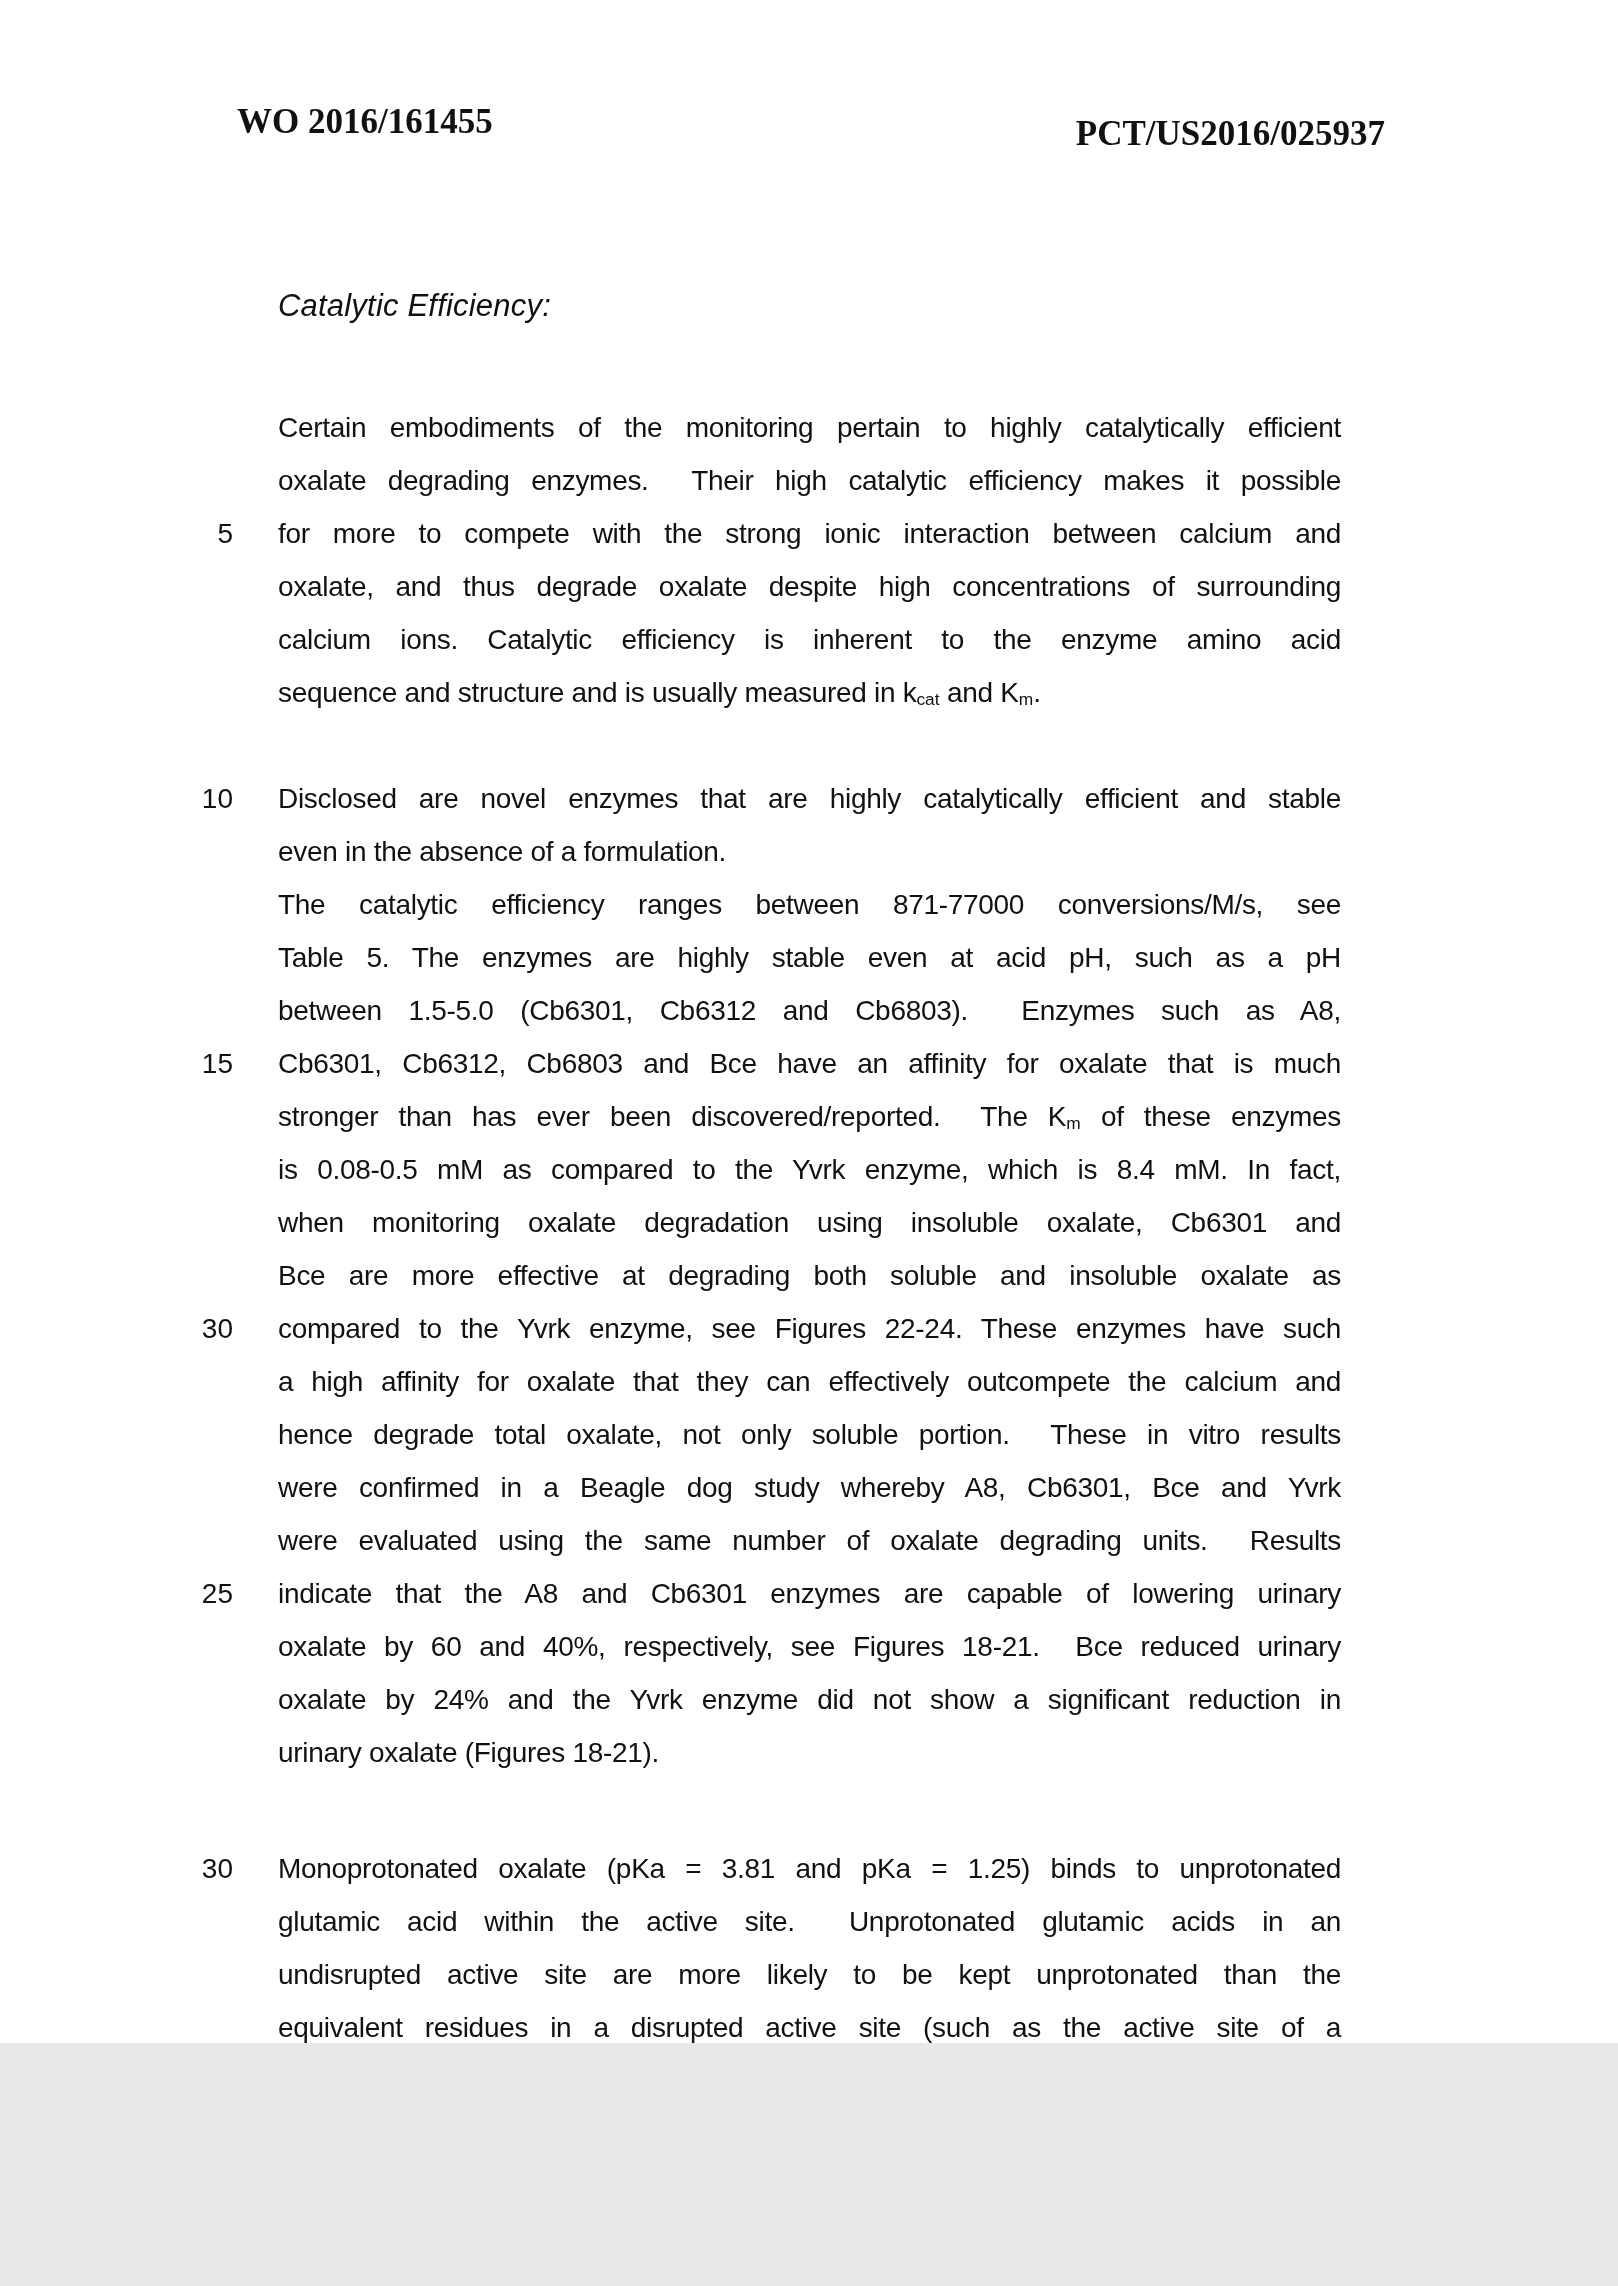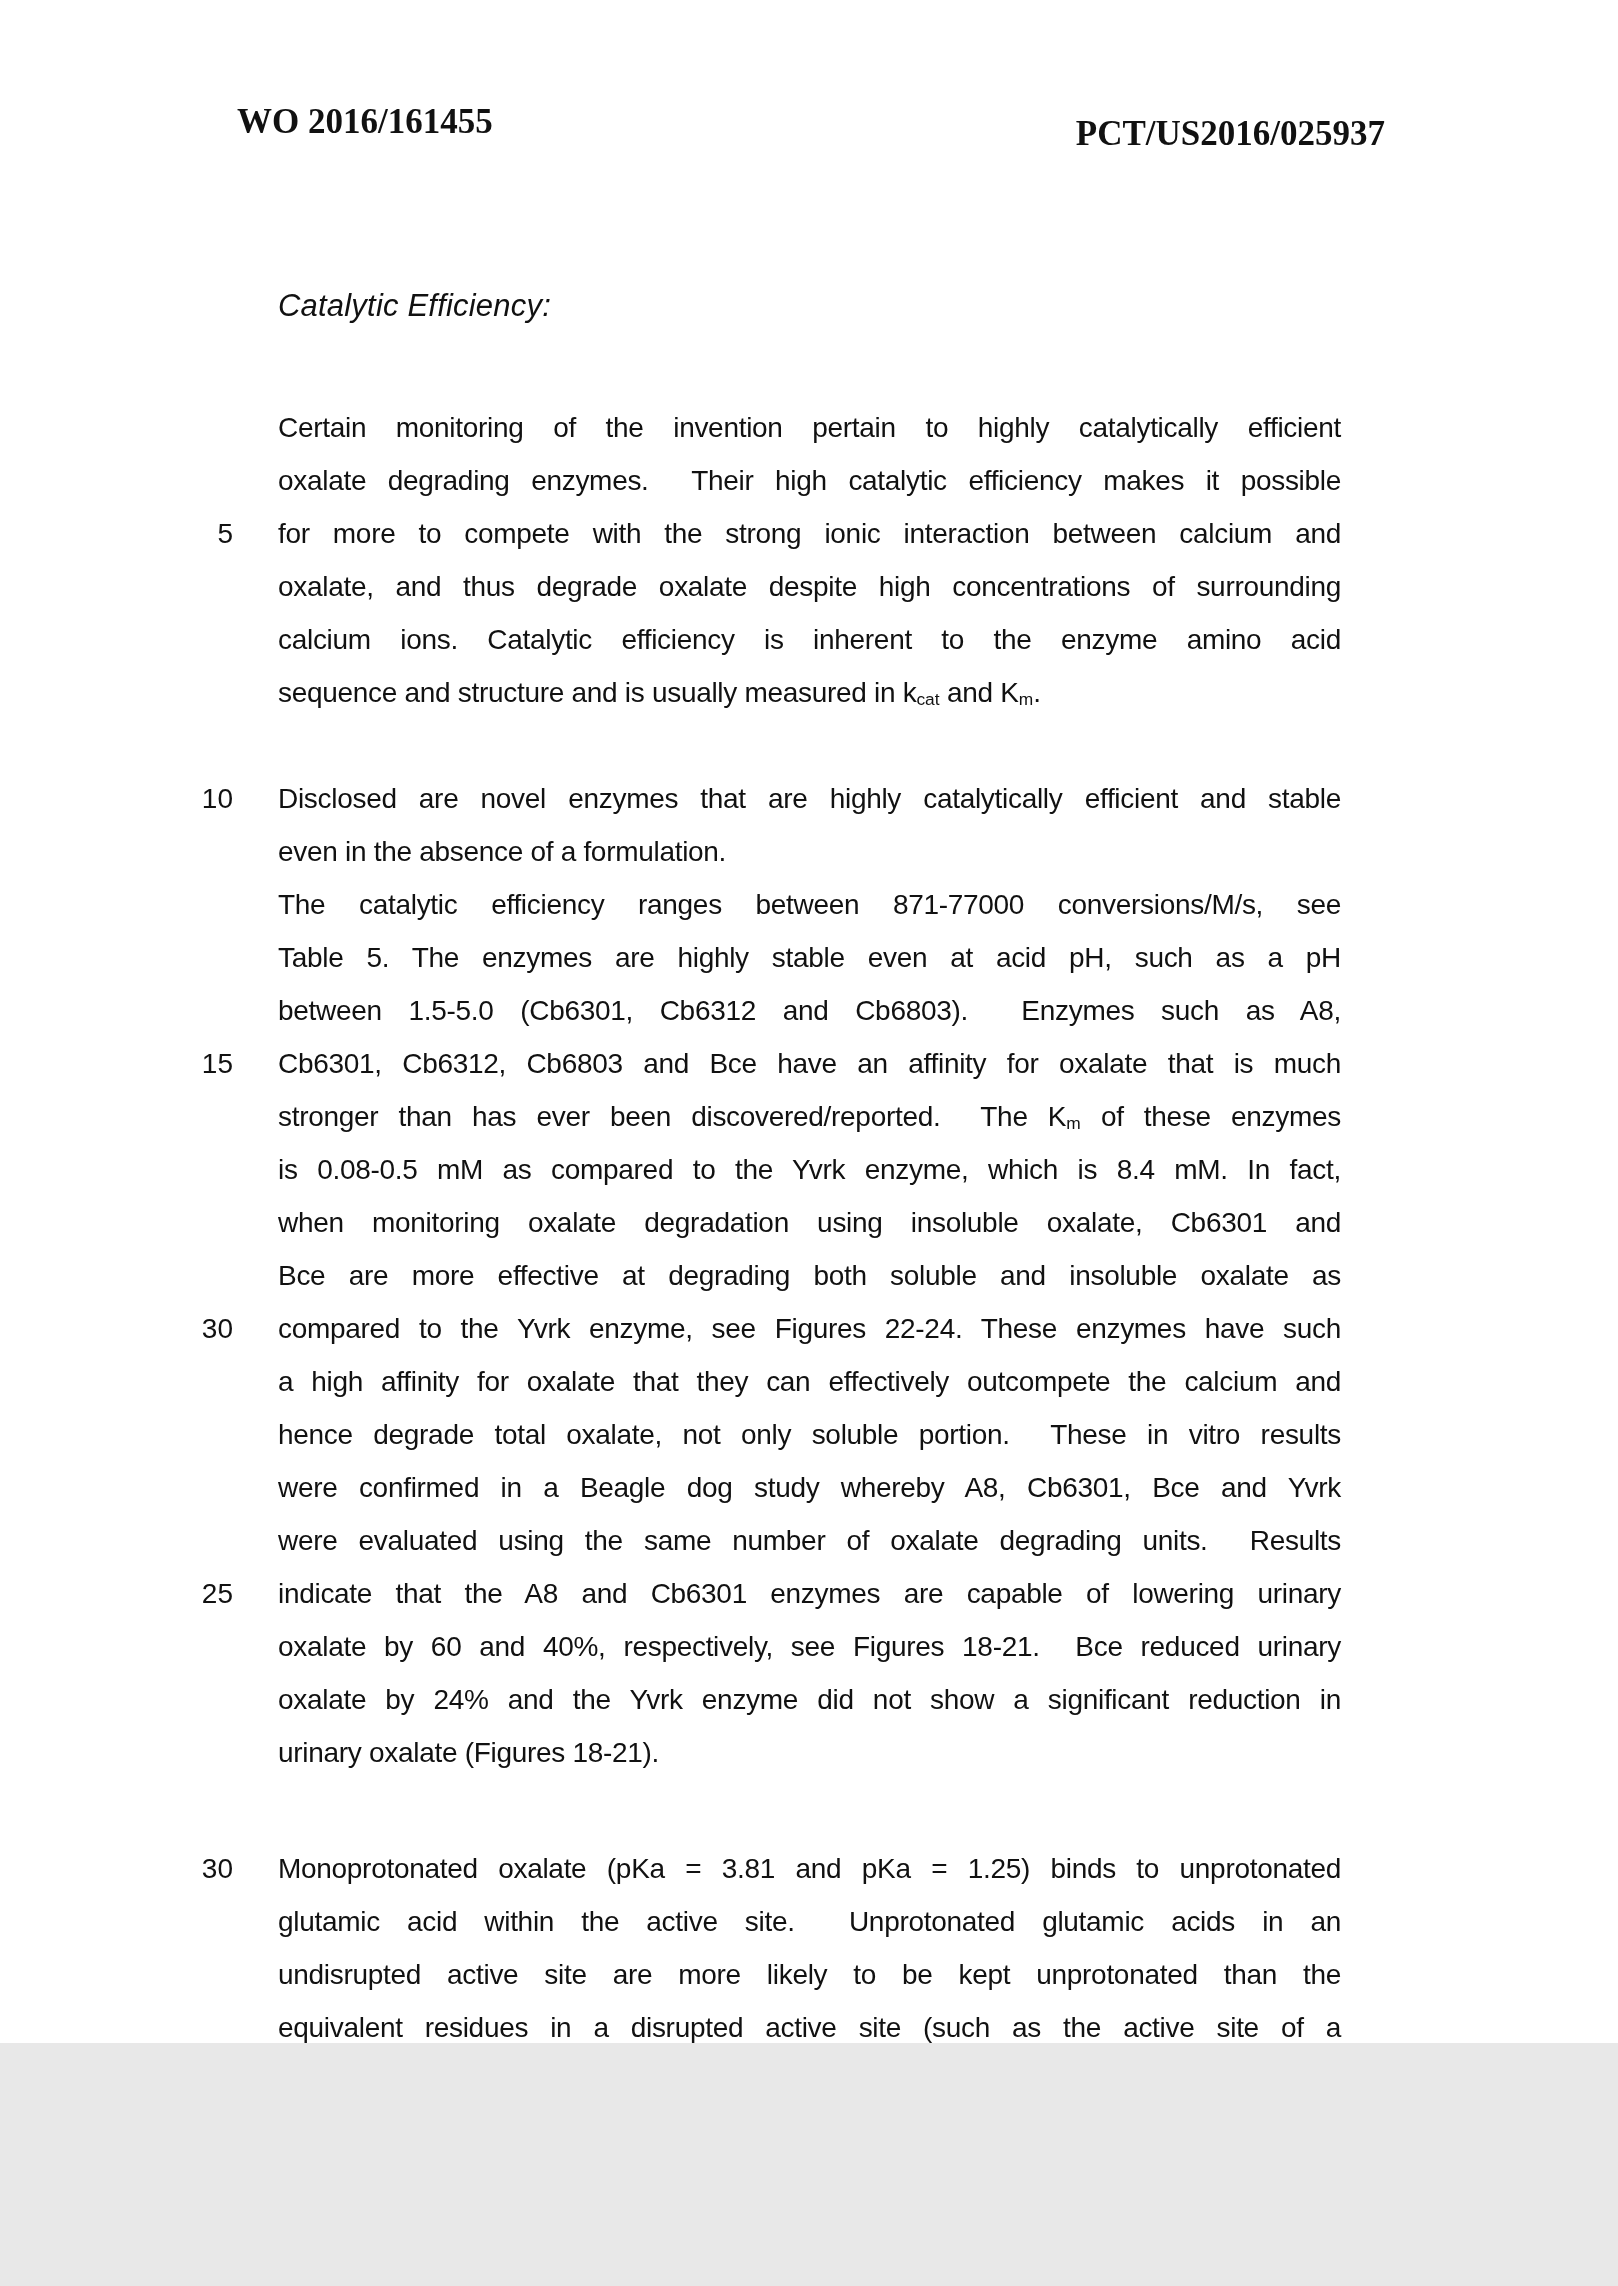--- a/index.html
+++ b/index.html
@@ -89,21 +89,21 @@
     <span class="pub-number">WO 2016/161455</span>
     <span class="app-number">PCT/US2016/025937</span>
   </div>
 
   <div class="doc-main">
     <div class="section-heading">Catalytic Efficiency:</div>
 
     <div class="body-lines">
   <div class="line">
     <span class="lineno"></span>
-    <span class="ltext">Certain monitoring of the invention pertain to highly catalytically efficient</span>
+    <span class="ltext">Certain embodiments of the monitoring pertain to highly catalytically efficient</span>
   </div>
 
   <div class="line">
     <span class="lineno"></span>
     <span class="ltext">oxalate degrading enzymes.&nbsp; Their high catalytic efficiency makes it possible</span>
   </div>
 
   <div class="line">
     <span class="lineno">5</span>
     <span class="ltext">for more to compete with the strong ionic interaction between calcium and</span>

